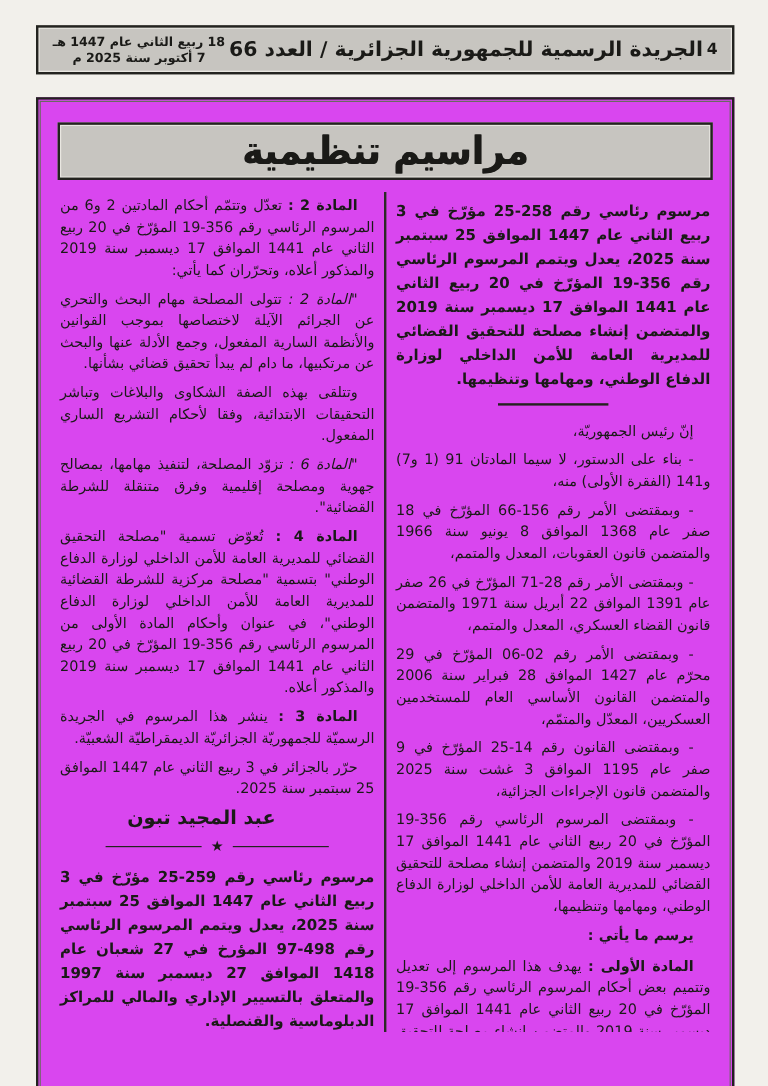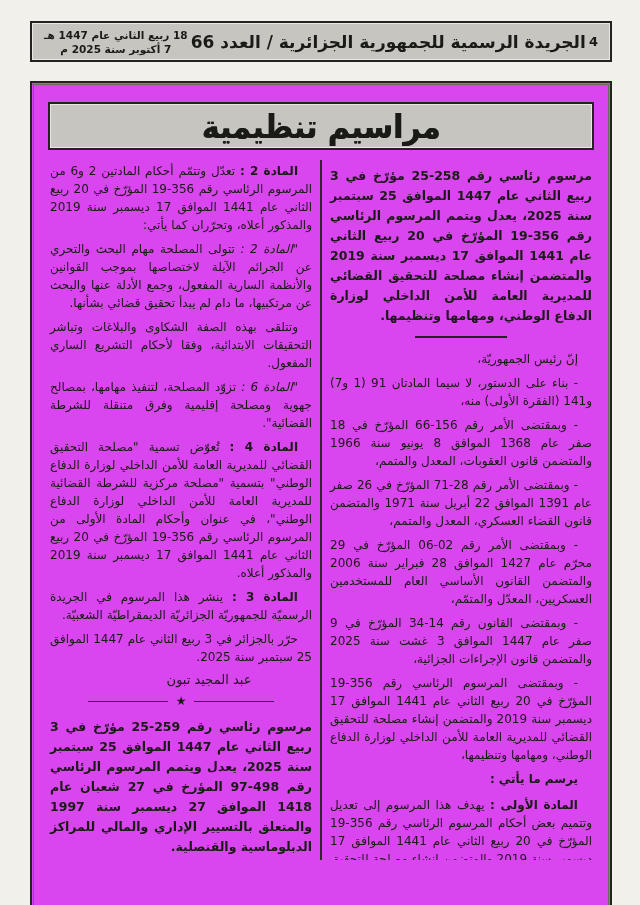--- a/index.html
+++ b/index.html
@@ -42,21 +42,21 @@
   .divider{width:2px;background:#2b2a26;margin:0 2px;}
   p.body{font-size:12px;line-height:18px;text-align:justify;margin:0 0 6px;text-indent:14px;}
   p.intro{font-weight:bold;font-size:12.5px;line-height:20px;text-align:justify;margin:4px 0 8px;text-indent:0;}
   p.clause{font-weight:bold;text-indent:14px;font-size:12px;line-height:18px;margin:2px 0 8px;}
   .lead-b{font-weight:bold;margin-top:12px;}
   .lead-i{font-style:italic;}
   hr.short{width:92px;border:none;border-top:2px solid #23231f;margin:10px auto 12px;}
   .star-sep{display:flex;align-items:center;justify-content:center;margin:8px 0 10px;}
   .star-sep .line{width:80px;height:1px;background:#23231f;}
   .star-sep .star{margin:0 8px;font-size:12px;line-height:12px;}
-  .sig{font-weight:normal;font-size:13px;text-align:center;padding-left:56px;margin:2px 0 8px;}
+  .sig{font-weight:bold;font-size:16px;text-align:left;padding-left:56px;margin:2px 0 8px;}
   .done-at{margin-bottom:8px;}
 </style>
 </head>
 <body>
 
 <div class="header-box">
   <div class="hdr-page">4</div>
   <div class="hdr-title">الجريدة الرسمية للجمهورية الجزائرية / العدد 66</div>
   <div class="hdr-dates">
     <div>18 ربيع الثاني عام 1447 هـ</div>
@@ -74,21 +74,21 @@
     <div class="columns">
 
       <div class="col col-right">
         <p class="intro">مرسوم رئاسي رقم 258-25 مؤرّخ في 3 ربيع الثاني عام 1447 الموافق 25 سبتمبر سنة 2025، يعدل ويتمم المرسوم الرئاسي رقم 356-19 المؤرّخ في 20 ربيع الثاني عام 1441 الموافق 17 ديسمبر سنة 2019 والمتضمن إنشاء مصلحة للتحقيق القضائي للمديرية العامة للأمن الداخلي لوزارة الدفاع الوطني، ومهامها وتنظيمها.</p>
         <hr class="short">
         <p class="body">إنّ رئيس الجمهوريّة،</p>
         <p class="body">- بناء على الدستور، لا سيما المادتان 91 (1 و7) و141 (الفقرة الأولى) منه،</p>
         <p class="body">- وبمقتضى الأمر رقم 156-66 المؤرّخ في 18 صفر عام 1368 الموافق 8 يونيو سنة 1966 والمتضمن قانون العقوبات، المعدل والمتمم،</p>
         <p class="body">- وبمقتضى الأمر رقم 28-71 المؤرّخ في 26 صفر عام 1391 الموافق 22 أبريل سنة 1971 والمتضمن قانون القضاء العسكري، المعدل والمتمم،</p>
         <p class="body">- وبمقتضى الأمر رقم 02-06 المؤرّخ في 29 محرّم عام 1427 الموافق 28 فبراير سنة 2006 والمتضمن القانون الأساسي العام للمستخدمين العسكريين، المعدّل والمتمّم،</p>
-        <p class="body">- وبمقتضى القانون رقم 14-34 المؤرّخ في 9 صفر عام 1447 الموافق 3 غشت سنة 2025 والمتضمن قانون الإجراءات الجزائية،</p>
+        <p class="body">- وبمقتضى القانون رقم 14-25 المؤرّخ في 9 صفر عام 1195 الموافق 3 غشت سنة 2025 والمتضمن قانون الإجراءات الجزائية،</p>
         <p class="body">- وبمقتضى المرسوم الرئاسي رقم 356-19 المؤرّخ في 20 ربيع الثاني عام 1441 الموافق 17 ديسمبر سنة 2019 والمتضمن إنشاء مصلحة للتحقيق القضائي للمديرية العامة للأمن الداخلي لوزارة الدفاع الوطني، ومهامها وتنظيمها،</p>
         <p class="clause">يرسم ما يأتي :</p>
         <p class="body"><span class="lead-b">المادة الأولى :</span><span> يهدف هذا المرسوم إلى تعديل وتتميم بعض أحكام المرسوم الرئاسي رقم 356-19 المؤرّخ في 20 ربيع الثاني عام 1441 الموافق 17 ديسمبر سنة 2019 والمتضمن إنشاء مصلحة للتحقيق القضائي للمديرية العامة للأمن الداخلي لوزارة الدفاع الوطني، ومهامها وتنظيمها.</span></p>
       </div>
 
       <div class="divider"></div>
 
       <div class="col col-left">
         <p class="body"><span class="lead-b">المادة 2 :</span><span> تعدّل وتتمّم أحكام المادتين 2 و6 من المرسوم الرئاسي رقم 356-19 المؤرّخ في 20 ربيع الثاني عام 1441 الموافق 17 ديسمبر سنة 2019 والمذكور أعلاه، وتحرّران كما يأتي:</span></p>
         <p class="body"><span class="lead-i">"المادة 2 :</span><span> تتولى المصلحة مهام البحث والتحري عن الجرائم الآيلة لاختصاصها بموجب القوانين والأنظمة السارية المفعول، وجمع الأدلة عنها والبحث عن مرتكبيها، ما دام لم يبدأ تحقيق قضائي بشأنها.</span></p>

